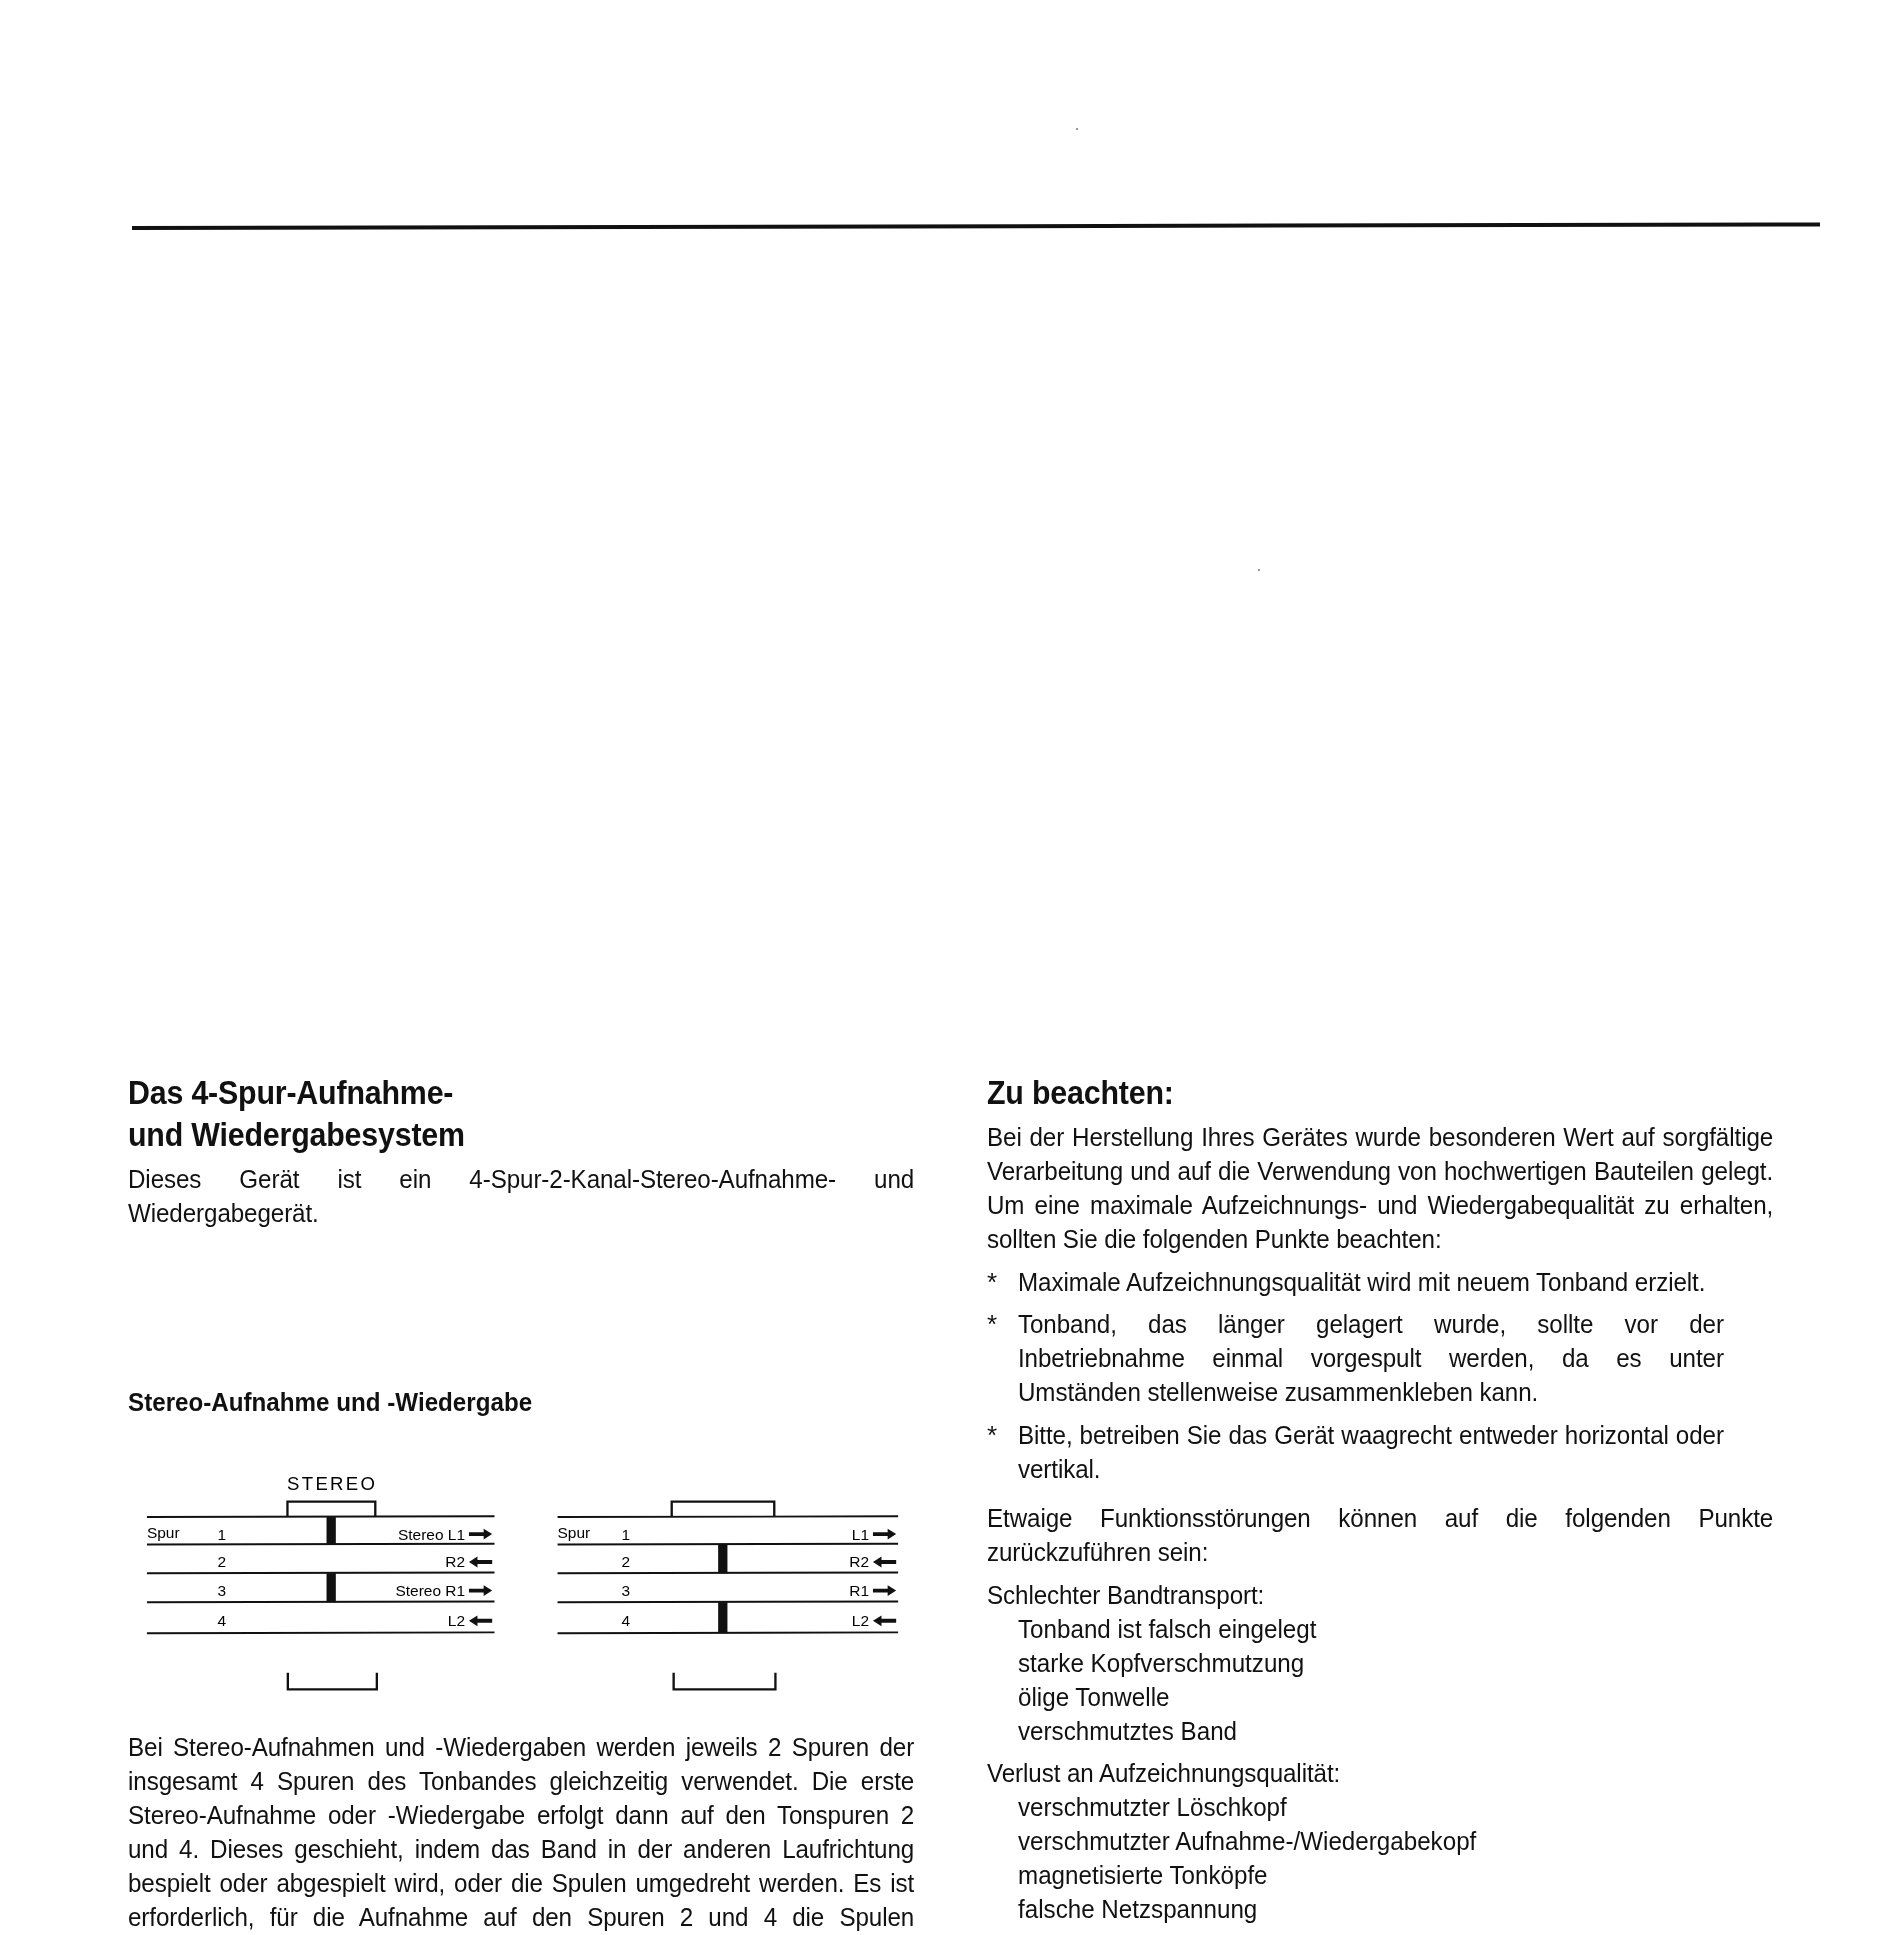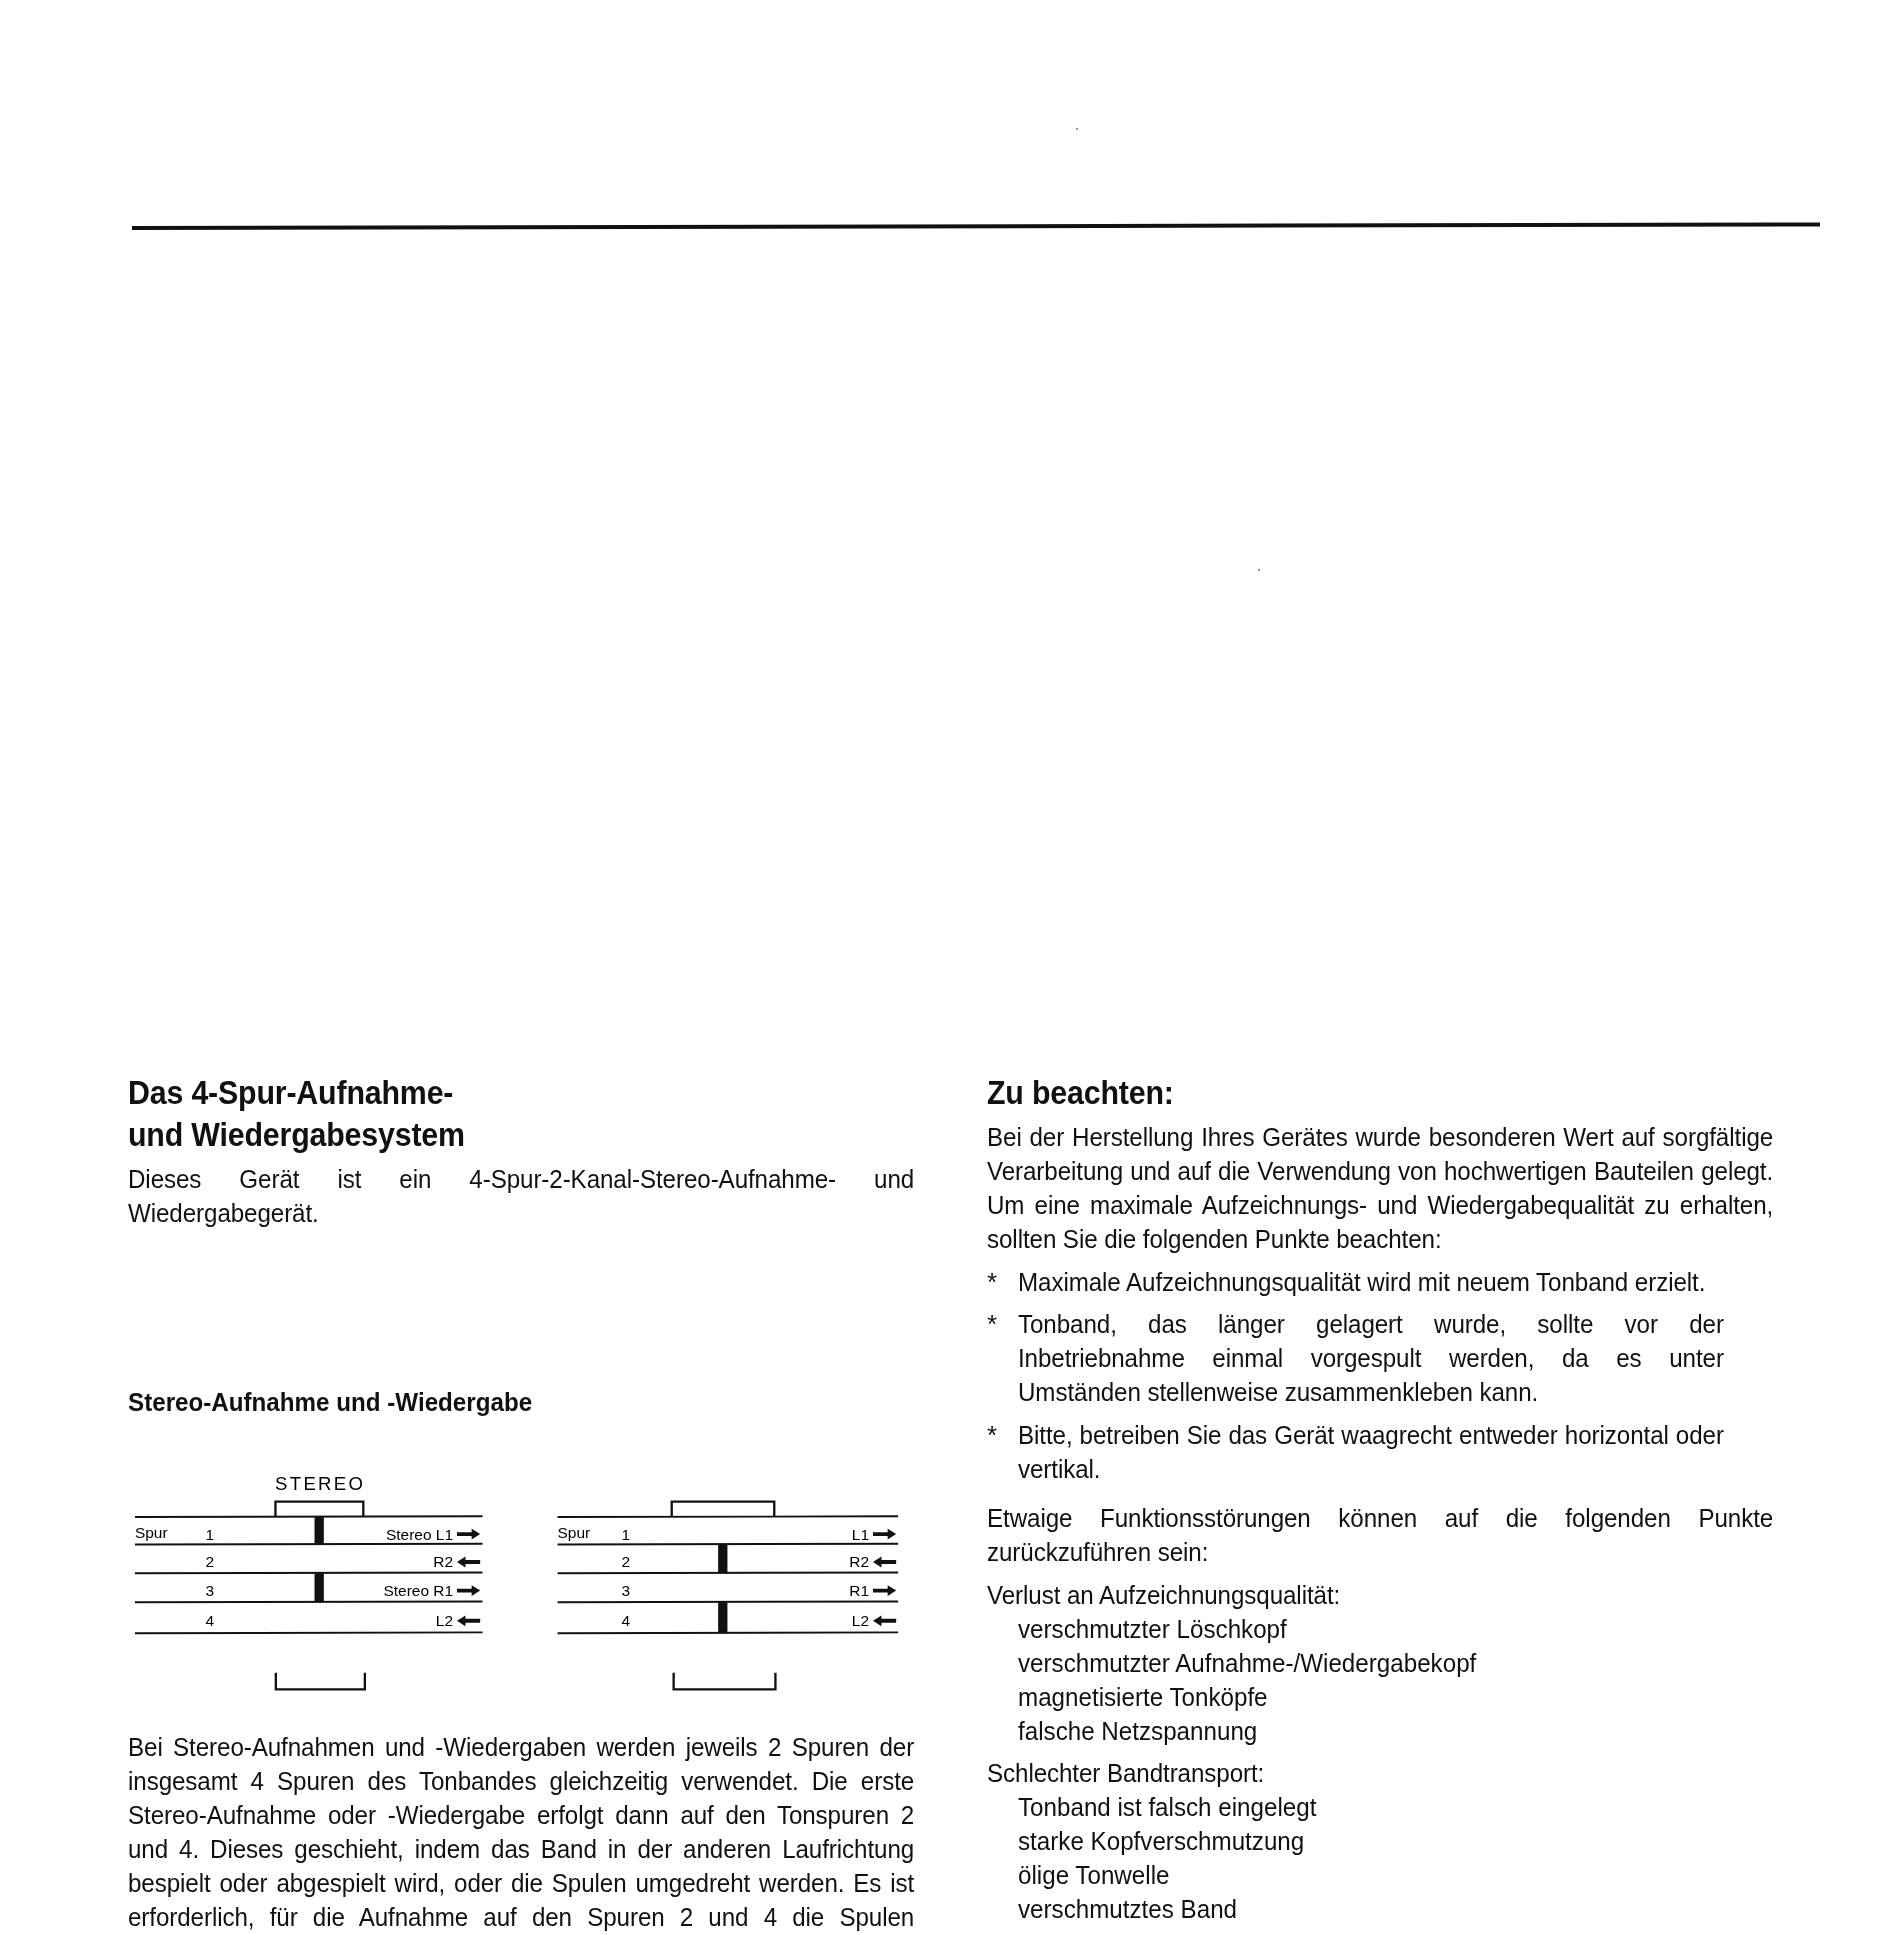--- a/index.html
+++ b/index.html
@@ -58,21 +58,21 @@
   <h1 class="h1">
     <span>Das 4-Spur-Aufnahme-</span><br>
     <span>und Wiedergabesystem</span>
   </h1>
   <p class="body-text intro">Dieses Gerät ist ein 4-Spur-2-Kanal-Stereo-Aufnahme- und Wiedergabegerät.</p>
 
   <h2 class="h2 subhead">Stereo-Aufnahme und -Wiedergabe</h2>
 
   <div class="diagrams">
 
-    <div class="diagram" style="left:0px;">
+    <div class="diagram" style="left:12px;">
       <svg width="387" height="248" viewBox="0 0 1000 640">
         <text x="380" y="90" font-size="48" letter-spacing="6">STEREO</text>
         <path d="M 381 160 L 381 120 L 608 120 L 608 160" fill="none" stroke="#111" stroke-width="6"></path>
         <path d="M 382 562 L 382 605 L 612 605 L 612 562" fill="none" stroke="#111" stroke-width="6"></path>
         <line x1="18" y1="160" x2="916" y2="158" stroke="#111" stroke-width="5"></line>
         <line x1="18" y1="231" x2="916" y2="229" stroke="#111" stroke-width="5"></line>
         <line x1="18" y1="305" x2="916" y2="303" stroke="#111" stroke-width="5"></line>
         <line x1="18" y1="380" x2="916" y2="378" stroke="#111" stroke-width="5"></line>
         <line x1="18" y1="460" x2="916" y2="458" stroke="#111" stroke-width="5"></line>
         <g id="diagL-rows">
@@ -144,36 +144,36 @@
     </div>
     <div class="bullet">
       <span class="star">*</span>
       <p class="body-text">Bitte, betreiben Sie das Gerät waagrecht entweder horizontal oder vertikal.</p>
     </div>
   </div>
 
   <p class="body-text gap" style="margin-top:15.5px;">Etwaige Funktionsstörungen können auf die folgenden Punkte zurückzuführen sein:</p>
 
   <div class="group-head">
-    <p class="body-text">Verlust an Aufzeichnungsqualität:</p>
-    <ul class="sub-list">
-      <li>verschmutzter Löschkopf</li>
-      <li>verschmutzter Aufnahme-/Wiedergabekopf</li>
-      <li>magnetisierte Tonköpfe</li>
-      <li>falsche Netzspannung</li>
-    </ul>
-  </div>
-  <div class="group-head">
     <p class="body-text">Schlechter Bandtransport:</p>
     <ul class="sub-list">
       <li>Tonband ist falsch eingelegt</li>
       <li>starke Kopfverschmutzung</li>
       <li>ölige Tonwelle</li>
       <li>verschmutztes Band</li>
 
+    </ul>
+  </div>
+  <div class="group-head">
+    <p class="body-text">Verlust an Aufzeichnungsqualität:</p>
+    <ul class="sub-list">
+      <li>verschmutzter Löschkopf</li>
+      <li>verschmutzter Aufnahme-/Wiedergabekopf</li>
+      <li>magnetisierte Tonköpfe</li>
+      <li>falsche Netzspannung</li>
     </ul>
   </div>
 
 </div>
 
 <div class="speck" style="left:1258px;top:569px;"></div>
 <div class="speck" style="left:1076px;top:128px;"></div>
 
 
 </body></html>

